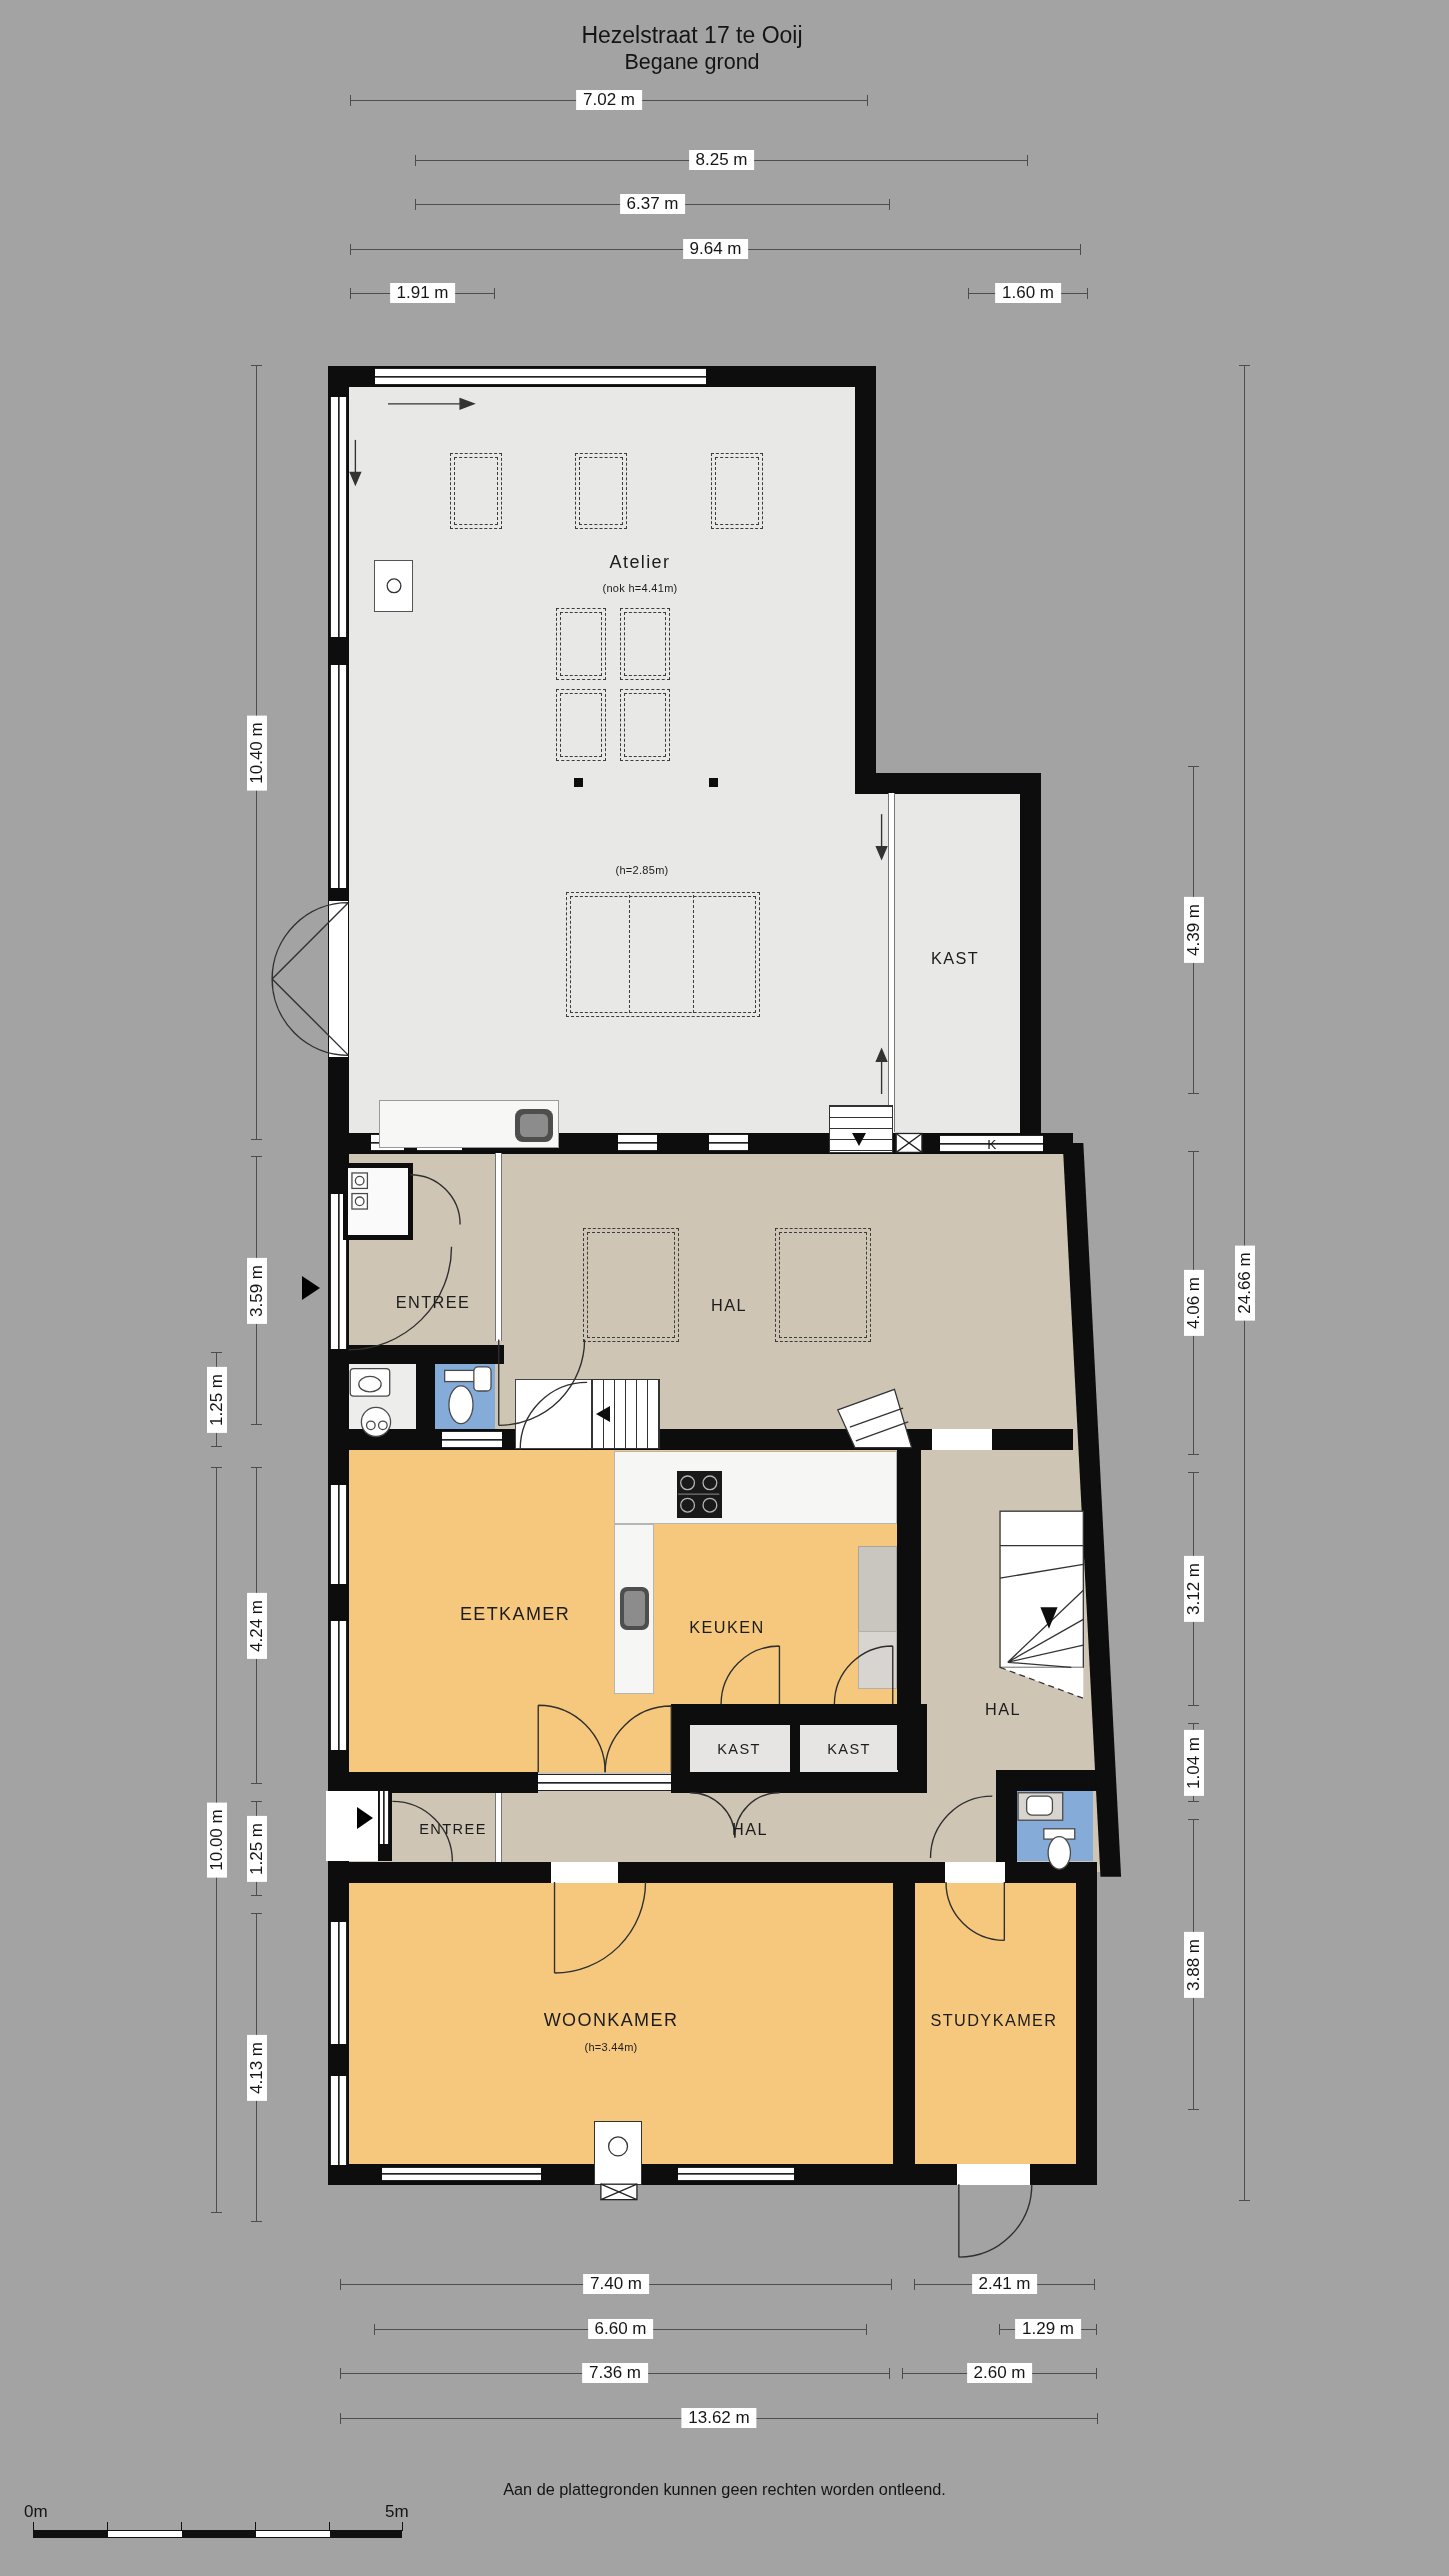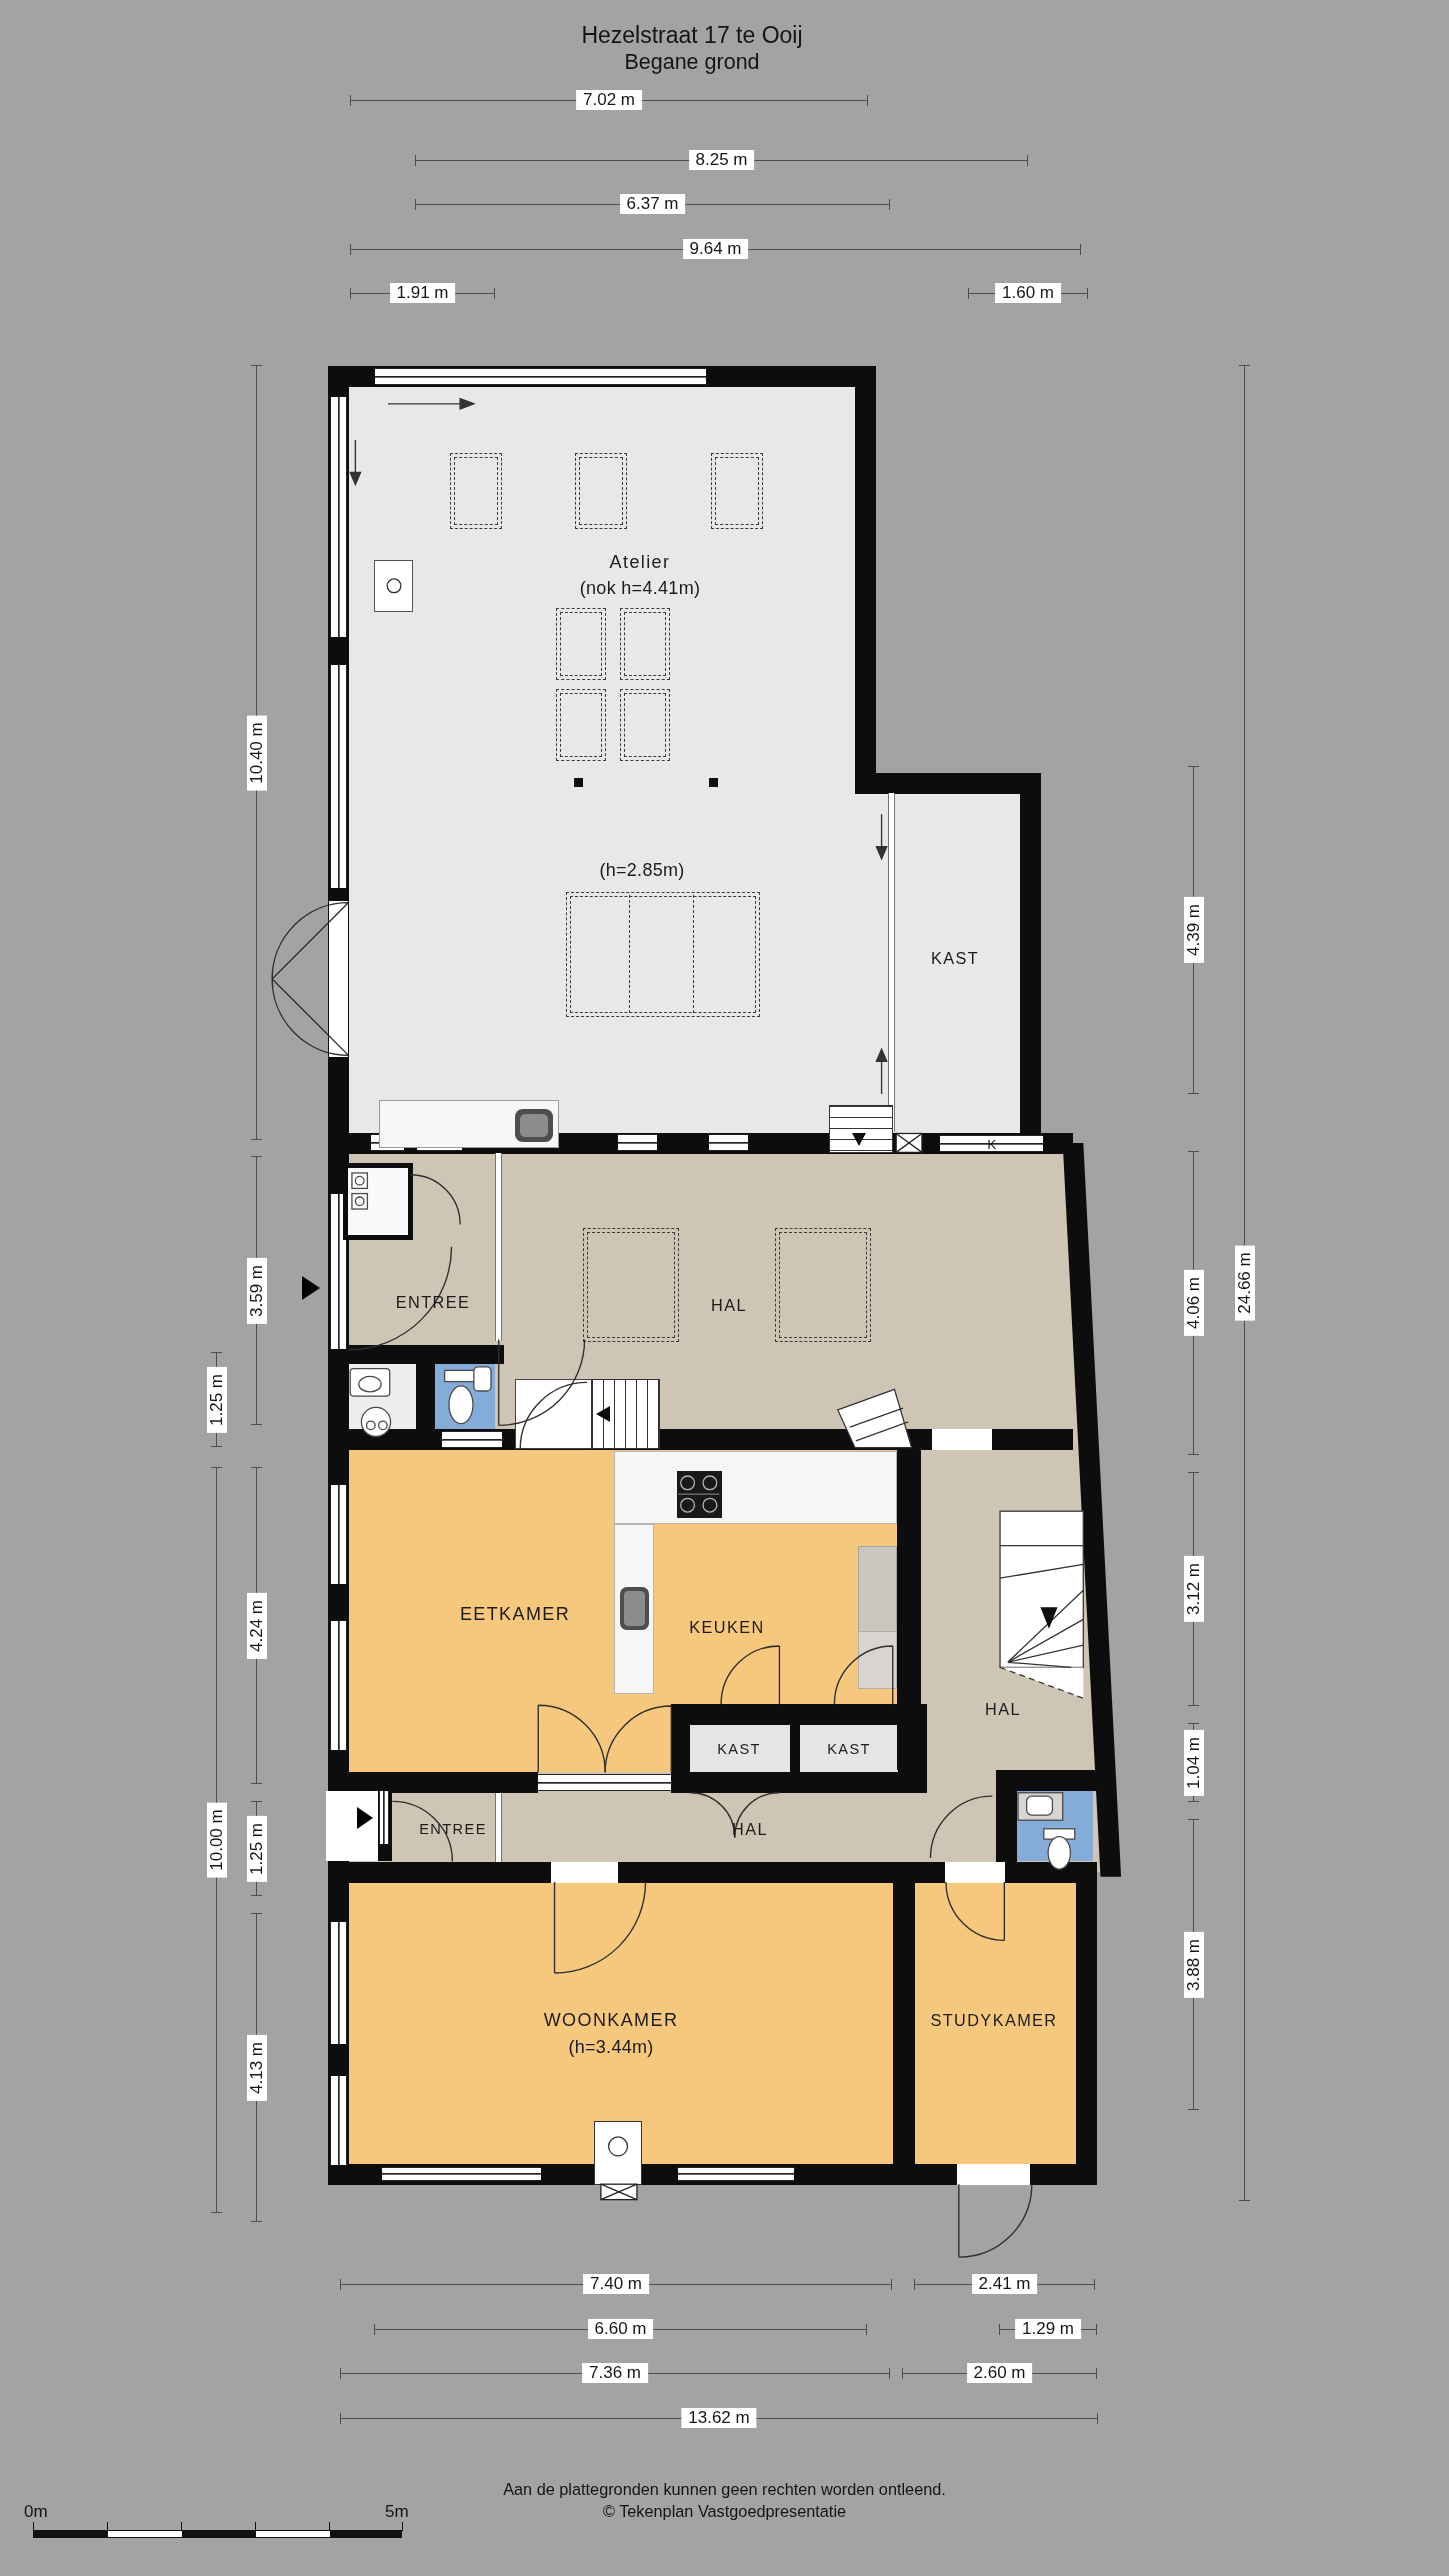--- a/index.html
+++ b/index.html
@@ -14,21 +14,21 @@
   .winv{position:absolute;background-color:#fff;border-left:1.7px solid #232323;border-right:1.7px solid #232323;
         background-image:linear-gradient(90deg,#232323,#232323);background-size:1.7px 100%;background-position:center;
         background-repeat:no-repeat;box-sizing:border-box}
   .open{position:absolute;background:#fff}
   .floor{position:absolute}
   .dd{position:absolute;border:1.7px dashed #3c3c3c}
   .dd::after{content:"";position:absolute;inset:3.4px;border:1.7px dashed #3c3c3c}
   .dashv{position:absolute;width:0;border-left:1.7px dashed #3c3c3c}
   .lbl{position:absolute;transform:translate(-50%,-50%);font-size:16.3px;letter-spacing:1.4px;color:#1c1c1c;white-space:nowrap}
   .big{font-size:18px}
-  .sub{position:absolute;transform:translate(-50%,-50%);font-size:18px;letter-spacing:0.3px;color:#1c1c1c;white-space:nowrap}
+  .sub{position:absolute;transform:translate(-50%,-50%);font-size:11px;letter-spacing:0.3px;color:#1c1c1c;white-space:nowrap}
   .dimh{position:absolute;height:0;border-top:0.9px solid #4d4d4d}
   .dimh::before,.dimh::after{content:"";position:absolute;width:0.9px;height:11px;background:#4d4d4d;top:-6px}
   .dimh::before{left:-0.9px}.dimh::after{right:-0.9px}
   .dimh .dl{position:absolute;left:50%;top:0;transform:translate(-50%,-55%);background:#fff;padding:0 6.9px;
             font-size:17px;color:#161616;white-space:nowrap}
   .dimv{position:absolute;width:0;border-left:0.9px solid #4d4d4d}
   .dimv::before,.dimv::after{content:"";position:absolute;height:0.9px;width:11px;background:#4d4d4d;left:-6px}
   .dimv::before{top:-0.9px}.dimv::after{bottom:-0.9px}
   .dimv .dl{position:absolute;top:50%;left:0;transform:translate(-50%,-50%) rotate(-90deg);background:#fff;
             padding:0 6.9px;font-size:17px;color:#161616;white-space:nowrap}
@@ -323,21 +323,20 @@
   <div class="lbl" style="left:1003px;top:1709px">HAL</div>
   <div class="lbl" style="left:739px;top:1749px;font-size:14.6px">KAST</div>
   <div class="lbl" style="left:849px;top:1749px;font-size:14.6px">KAST</div>
   <div class="lbl" style="left:453px;top:1829px;font-size:14.6px">ENTREE</div>
   <div class="lbl" style="left:750px;top:1829px">HAL</div>
   <div class="lbl big" style="left:611px;top:2020px">WOONKAMER</div>
   <div class="sub" style="left:611px;top:2047px">(h=3.44m)</div>
   <div class="lbl" style="left:994px;top:2020px">STUDYKAMER</div>
 
   <div class="abs ctr" style="left:0;top:2480px;width:1449px;font-size:16.3px">Aan de plattegronden kunnen geen rechten worden ontleend.</div>
-  <div class="abs ctr" style="left:0;top:2502px;width:1449px;font-size:16.3px">© Tekenplan Vastgoedpresentatie</div>
 
   <div class="abs" style="left:24px;top:2502px;font-size:17px">0m</div>
   <div class="abs" style="left:385px;top:2502px;font-size:17px">5m</div>
   <div class="abs" style="left:33px;top:2530px;width:369px;height:7.7px;border:0.9px solid #111;box-sizing:border-box;background:repeating-linear-gradient(to right,#111 0,#111 74px,#fff 74px,#fff 148px)">
     <div class="abs" style="left:-0.9px;top:-8.6px;width:0.9px;height:8.6px;background:#111"></div>
     <div class="abs" style="left:73px;top:-8.6px;width:0.9px;height:8.6px;background:#111"></div>
     <div class="abs" style="left:147px;top:-8.6px;width:0.9px;height:8.6px;background:#111"></div>
     <div class="abs" style="left:221px;top:-8.6px;width:0.9px;height:8.6px;background:#111"></div>
     <div class="abs" style="left:295px;top:-8.6px;width:0.9px;height:8.6px;background:#111"></div>
     <div class="abs" style="left:368px;top:-8.6px;width:0.9px;height:8.6px;background:#111"></div>

